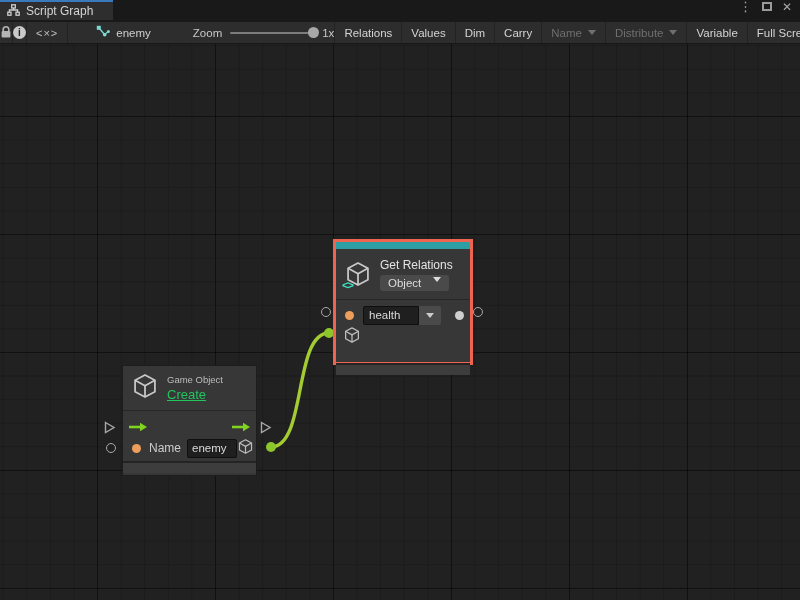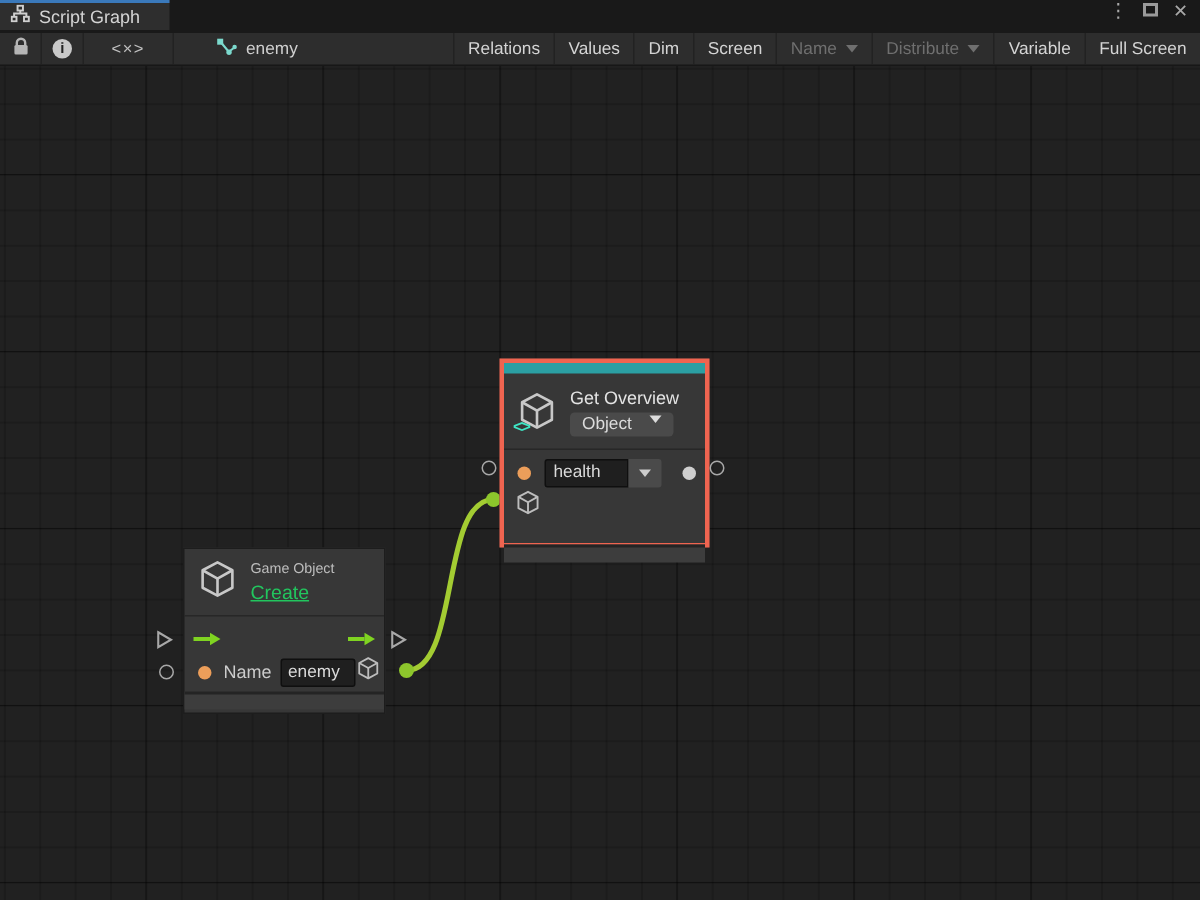--- a/index.html
+++ b/index.html
@@ -145,33 +145,40 @@
         <svg width="14" height="13" viewBox="0 0 14 13">
           <path d="M3.5 3.5 L8.5 9.5 L12.5 6.5" stroke="#7bd9cd" stroke-width="1.4" fill="none"></path>
           <rect x="0.8" y="0.8" width="4" height="4" fill="#7bd9cd"></rect>
           <circle cx="8.7" cy="9.8" r="1.8" fill="#7bd9cd"></circle>
           <circle cx="12.4" cy="6.4" r="1.5" fill="#7bd9cd"></circle>
         </svg>
       </span>
       <span style="font-size:11.5px;color:#cfcfcf;">enemy</span>
     </div>
 
+    <div class="zoom-wrap">
+      <span style="color:#c8c8c8;">Zoom</span>
+      <span class="zoom-track">
+        <span class="zoom-handle"></span>
+      </span>
+      <span style="color:#c8c8c8;">1x</span>
+    </div>
 
     <div class="right-group">
       <div class="tool-btn">
         <span>Relations</span>
       </div>
       <div class="tool-btn">
         <span>Values</span>
       </div>
       <div class="tool-btn">
         <span>Dim</span>
       </div>
       <div class="tool-btn">
-        <span>Screen</span>
+        <span>Carry</span>
       </div>
       <div class="tool-btn disabled-btn">
         <span>Name</span>
         <span class="caret"></span>
       </div>
       <div class="tool-btn disabled-btn">
         <span>Distribute</span>
         <span class="caret"></span>
       </div>
       <div class="tool-btn">
@@ -198,21 +205,21 @@
           <svg width="28" height="28" viewBox="0 0 24 24">
             <g fill="none" stroke="#c8c8c8" stroke-width="1.5" stroke-linejoin="round">
               <path d="M12 2.5 L20.5 7 V17 L12 21.5 L3.5 17 V7 Z"></path>
               <path d="M3.5 7 L12 11.8 L20.5 7"></path>
               <path d="M12 11.8 V21.5"></path>
             </g>
           </svg>
           <span class="gv-angle">&lt;&gt;</span>
         </span>
         <span class="gv-right">
-          <span class="gv-title">Get Overview</span>
+          <span class="gv-title">Get Relations</span>
           <span class="dropdown">
             <span>Object</span>
             <span class="caret"></span>
           </span>
         </span>
       </div>
       <div class="node-div"></div>
       <div class="gv-body">
         <div class="gv-row1">
           <span class="port-dot orange"></span>

